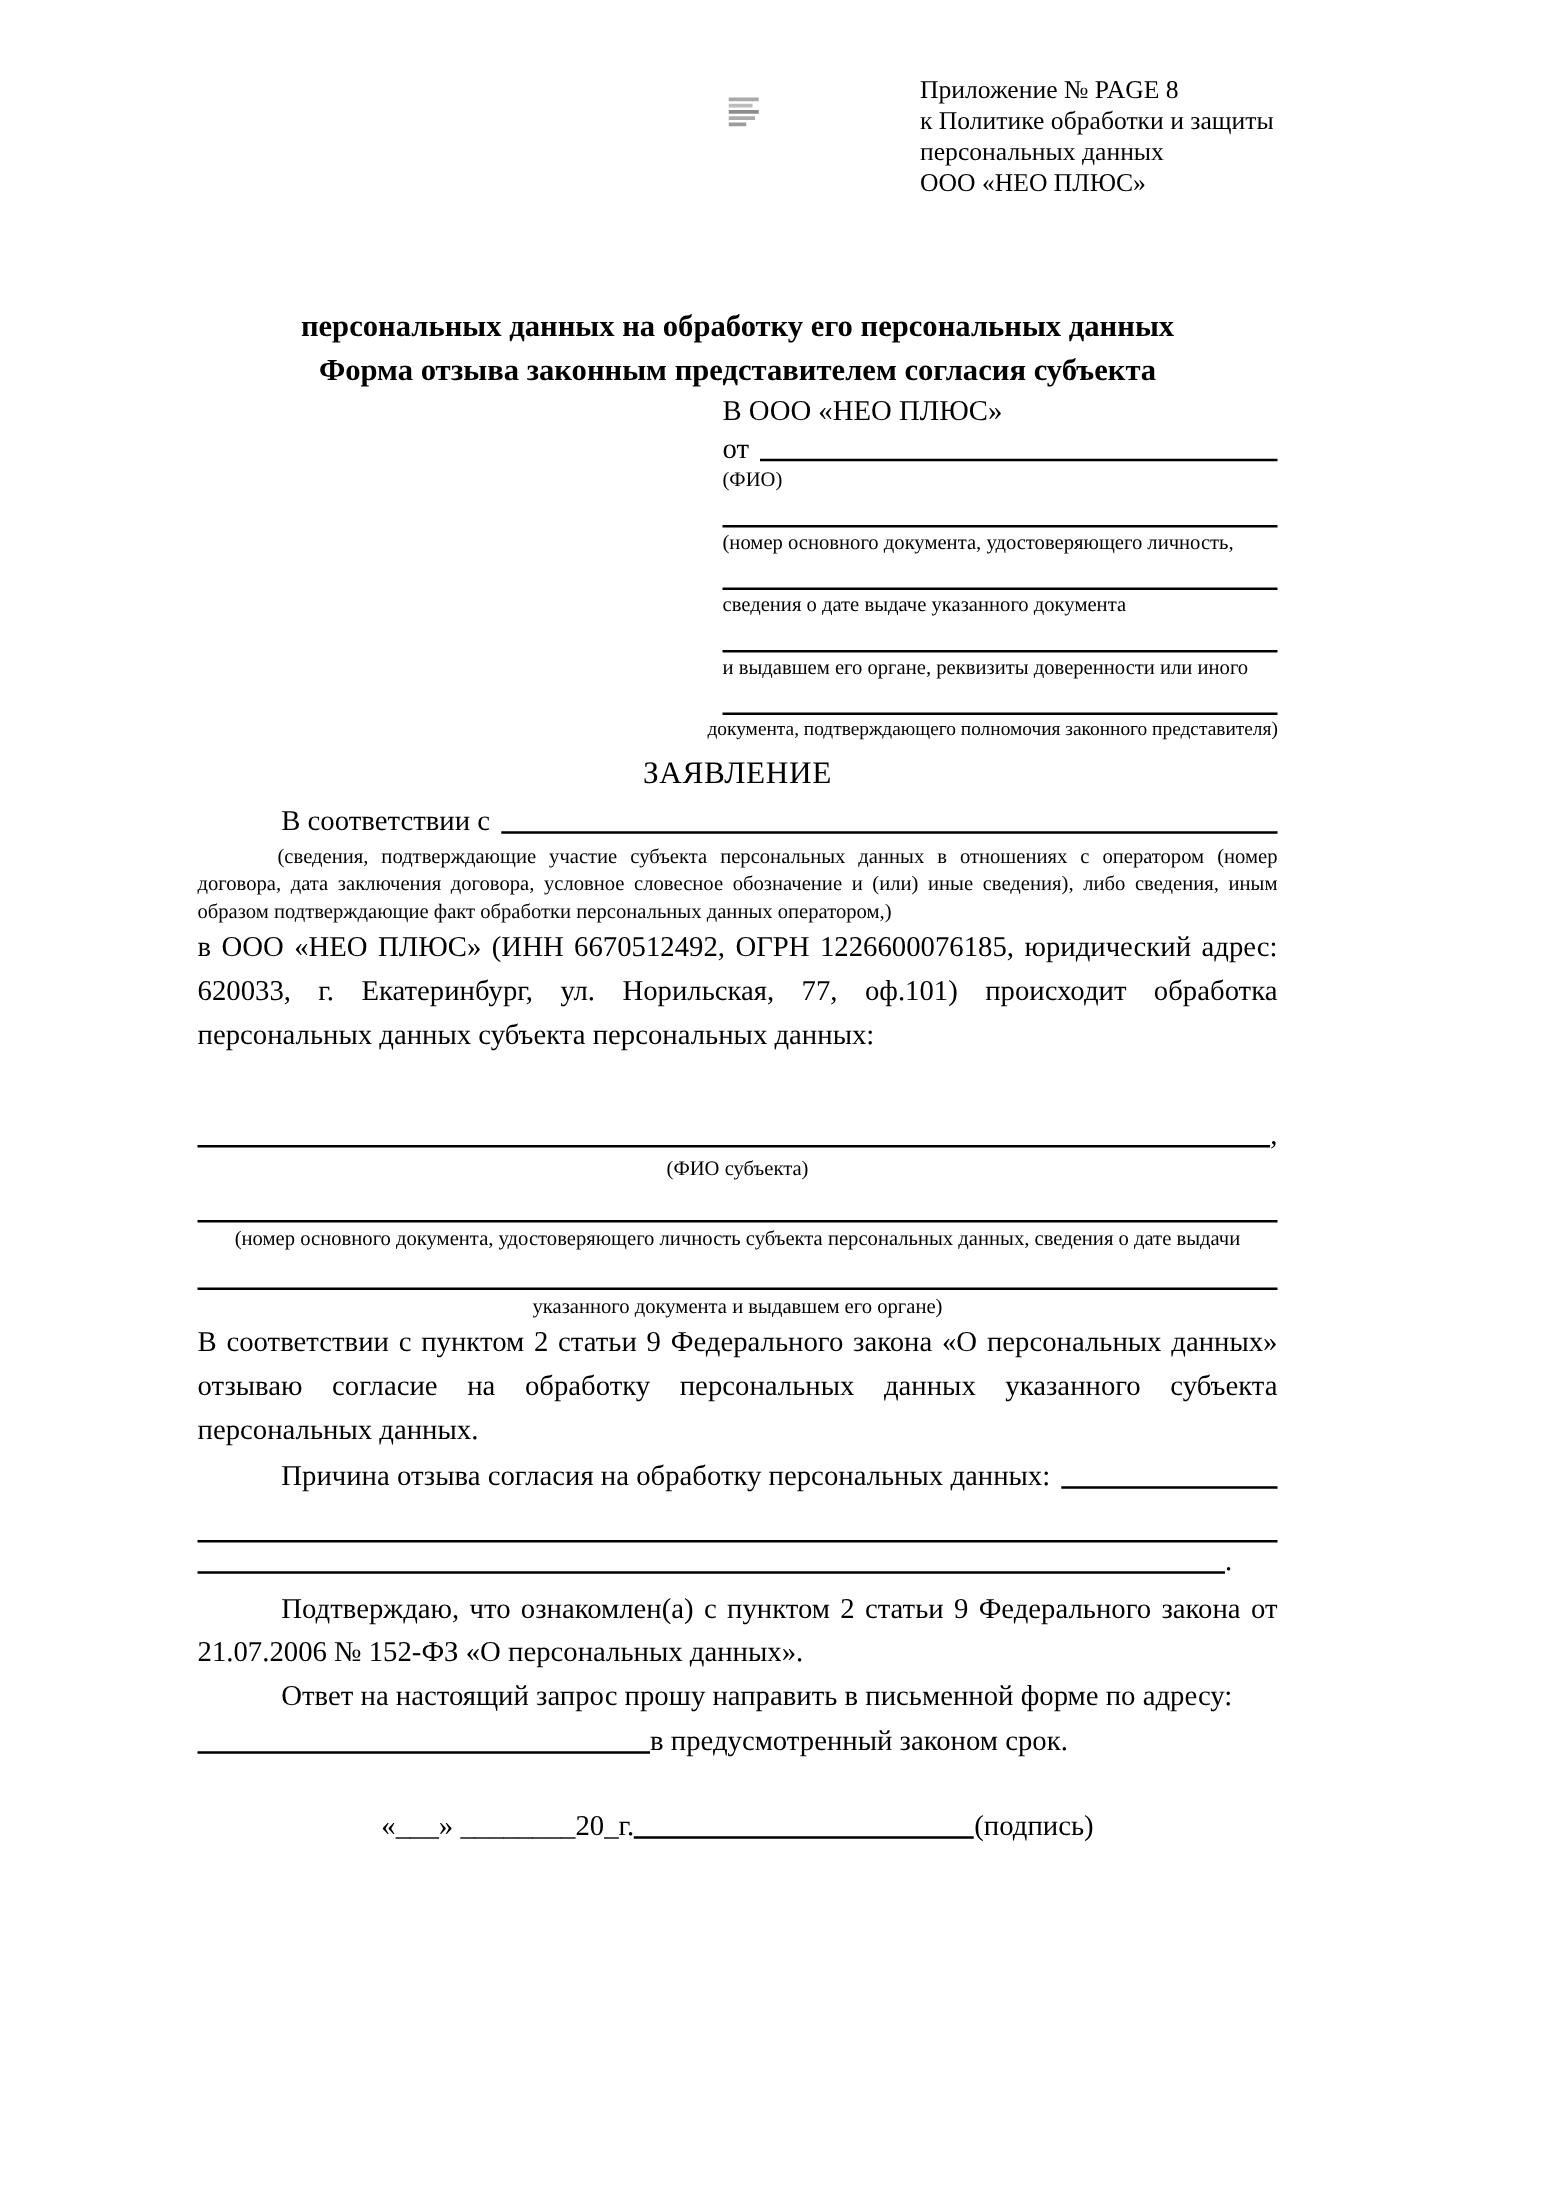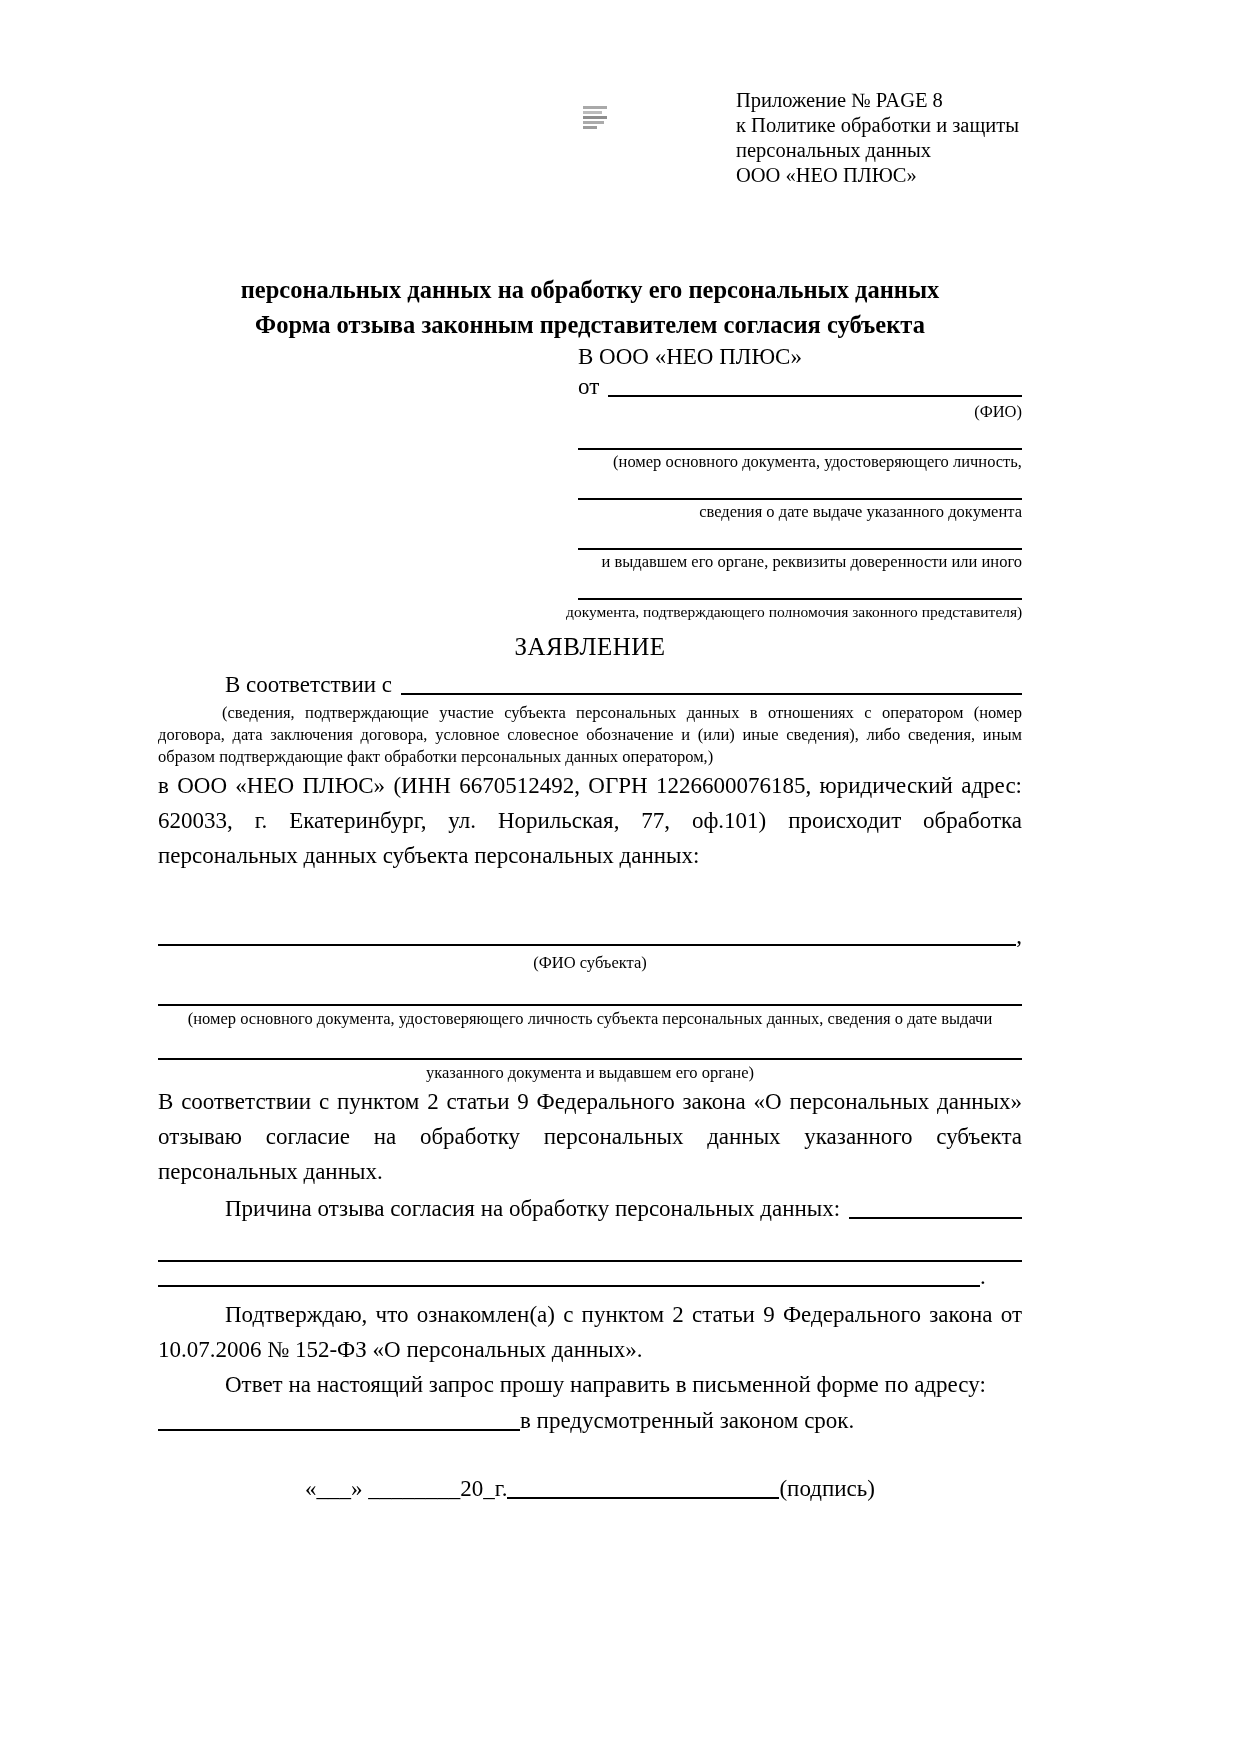--- a/index.html
+++ b/index.html
@@ -1,20 +1,20 @@
 <!DOCTYPE html>
 <html><head>
 <meta charset="utf-8">
 <style>
   html, body { margin:0; padding:0; background:#ffffff; }
   .page {
     position:relative;
     width:1242px; height:1755px;
     box-sizing:border-box;
-    padding:88px 220px 0 158px;
+    padding:60px 220px 0 158px;
     background:#ffffff;
     color:#000000;
     font-family:"Liberation Serif", serif;
     font-size:23px;
     line-height:1.3;
   }
   
   .header-row { position:relative; height:104px; }
   .lines-icon { position:absolute; left:425px; top:18px; width:26px; height:24px; }
   .lines-icon .s { height:3px; margin-bottom:2px; background:#9a9a9a; }
@@ -26,21 +26,21 @@
   .header-text { position:absolute; left:578px; top:0; width:300px; font-size:20.5px; line-height:25px; }
   
   .title { margin-top:80px; text-align:center; font-weight:bold; font-size:24.5px; line-height:35px; }
   
   .addressee { margin-top:0; margin-left:420px; width:444px; }
   .addr-to { line-height:30px; }
   .flex-row { display:flex; align-items:flex-end; }
   .flex-row .label { flex:0 0 auto; padding-right:9px; }
   .fill-rule { flex:1 1 auto; height:0; border-bottom:2.5px solid #000; margin-bottom:5px; }
   .addr-from { height:30px; }
-  .small-caption { font-size:16.5px; line-height:20px; text-align:right; }
+  .small-caption { font-size:16.5px; line-height:20px; text-align:left; }
   .addr-field-rule { height:26px; border-bottom:2.5px solid #000; margin-bottom:2px; }
   .addr-caption-wide { white-space:nowrap; margin-left:-12px; font-size:15.5px; }
   
   .statement-heading { margin-top:10px; text-align:center; font-size:25px; line-height:30px; letter-spacing:0.5px; }
   .accordance { margin-top:6px; height:32px; }
   .accordance .label { margin-left:67px; }
   .accordance-caption { font-size:16.5px; line-height:22px; text-align:justify; text-indent:64px; margin-top:2px; }
   .body-para { text-align:justify; line-height:35px; }
   .subject-line { margin-top:52px; height:26px; }
   .center-caption { font-size:16.5px; line-height:22px; text-align:center; margin-top:1px; }
@@ -134,21 +134,21 @@
     <span class="label" style="margin-left:67px;margin-top:44px;">Причина отзыва согласия на обработку персональных данных:</span>
     <span class="fill-rule"></span>
   </div>
 
   <div class="blank-rule blank1"></div>
   <div class="flex-row blank2-row">
     <span class="rule-fixed"></span>
     <span>.</span>
   </div>
 
-  <div class="confirm-para">Подтверждаю, что ознакомлен(а) с пунктом 2 статьи 9 Федерального закона от 10.07.2006 № 152-ФЗ «О персональных данных».</div>
+  <div class="confirm-para">Подтверждаю, что ознакомлен(а) с пунктом 2 статьи 9 Федерального закона от 21.07.2006 № 152-ФЗ «О персональных данных».</div>
 
   <div class="reply-para">Ответ на настоящий запрос прошу направить в письменной форме по адресу:</div>
   <div class="flex-row reply-row">
     <span class="rule-fixed"></span>
     <span>в предусмотренный законом срок.</span>
   </div>
 
   <div class="footer-row">
     <div>«___» ________20_г.</div>
     <div class="footer-sign">

